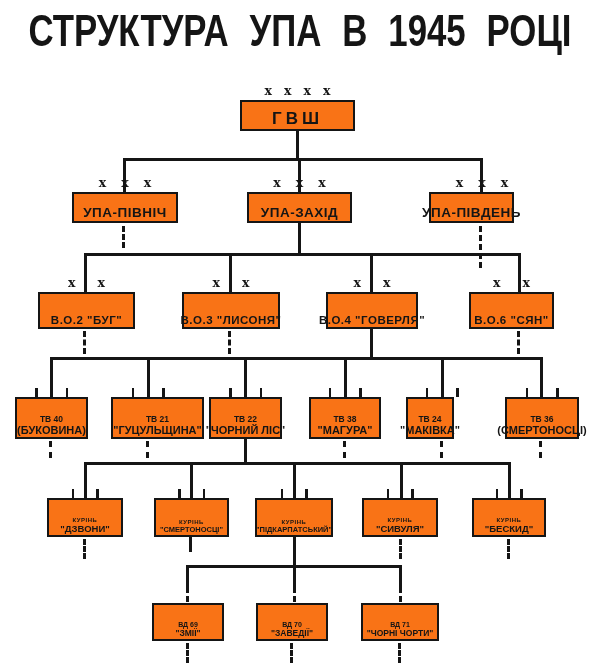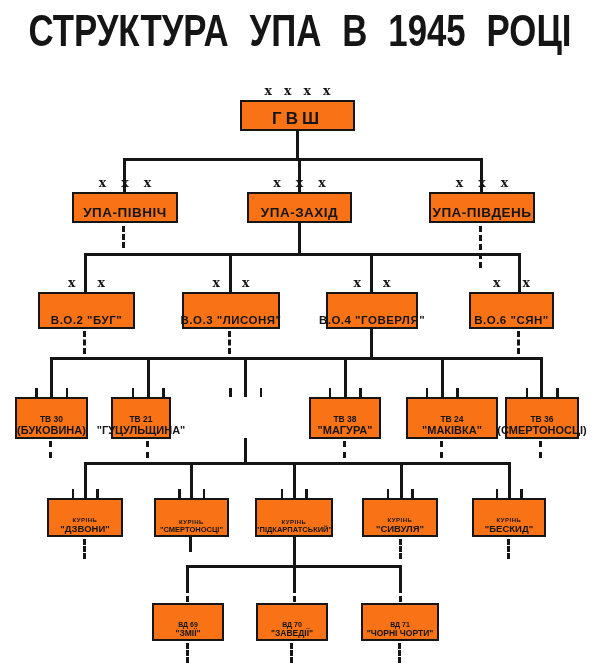--- a/index.html
+++ b/index.html
@@ -186,50 +186,54 @@
   <div class="box bx-hq" style="left:240px;top:100px;width:115px;height:31px">
     <span>ГВШ</span>
   </div>
 
   <div class="box bx-l2" style="left:247px;top:192px;width:105px;height:31px">
     <span>УПА-ЗАХІД</span>
   </div>
   <div class="box bx-l2" style="left:72px;top:192px;width:106px;height:31px">
     <span>УПА-ПІВНІЧ</span>
   </div>
-  <div class="box bx-l2" style="left:429px;top:192px;width:106px;height:31px">
+  <div class="box bx-l2" style="left:429px;top:192px;width:85px;height:31px">
     <span>УПА-ПІВДЕНЬ</span>
   </div>
 
   <div class="box bx-l3" style="left:38px;top:292px;width:97px;height:37px">
     <span>В.О.2 "БУГ"</span>
   </div>
   <div class="box bx-l3" style="left:182px;top:292px;width:98px;height:37px">
     <span>В.О.3 "ЛИСОНЯ"</span>
   </div>
   <div class="box bx-l3" style="left:326px;top:292px;width:92px;height:37px">
     <span>В.О.4 "ГОВЕРЛЯ"</span>
   </div>
   <div class="box bx-l3" style="left:469px;top:292px;width:85px;height:37px">
     <span>В.О.6 "СЯН"</span>
   </div>
 
   <div class="box bx-tv" style="left:15px;top:397px;width:73px;height:42px">
-    <div class="code">ТВ 30</div>
+    <div class="code">ТВ 40</div>
     <div class="name">(БУКОВИНА)</div>
   </div>
-  <div class="box bx-tv" style="left:111px;top:397px;width:60px;height:42px">
+  <div class="box bx-tv" style="left:111px;top:397px;width:93px;height:42px">
     <div class="code">ТВ 21</div>
     <div class="name">"ГУЦУЛЬЩИНА"</div>
+  </div>
+  <div class="box bx-tv" style="left:209px;top:397px;width:73px;height:42px">
+    <div class="code">ТВ 22</div>
+    <div class="name">"ЧОРНИЙ ЛІС"</div>
   </div>
   <div class="box bx-tv" style="left:309px;top:397px;width:72px;height:42px">
     <div class="code">ТВ 38</div>
     <div class="name">"МАГУРА"</div>
   </div>
-  <div class="box bx-tv" style="left:406px;top:397px;width:92px;height:42px">
+  <div class="box bx-tv" style="left:406px;top:397px;width:48px;height:42px">
     <div class="code">ТВ 24</div>
     <div class="name">"МАКІВКА"</div>
   </div>
   <div class="box bx-tv" style="left:505px;top:397px;width:74px;height:42px">
     <div class="code">ТВ 36</div>
     <div class="name">(СМЕРТОНОСЦІ)</div>
   </div>
 
   <div class="box bx-k" style="left:47px;top:498px;width:76px;height:39px">
     <div class="code">КУРІНЬ</div>

